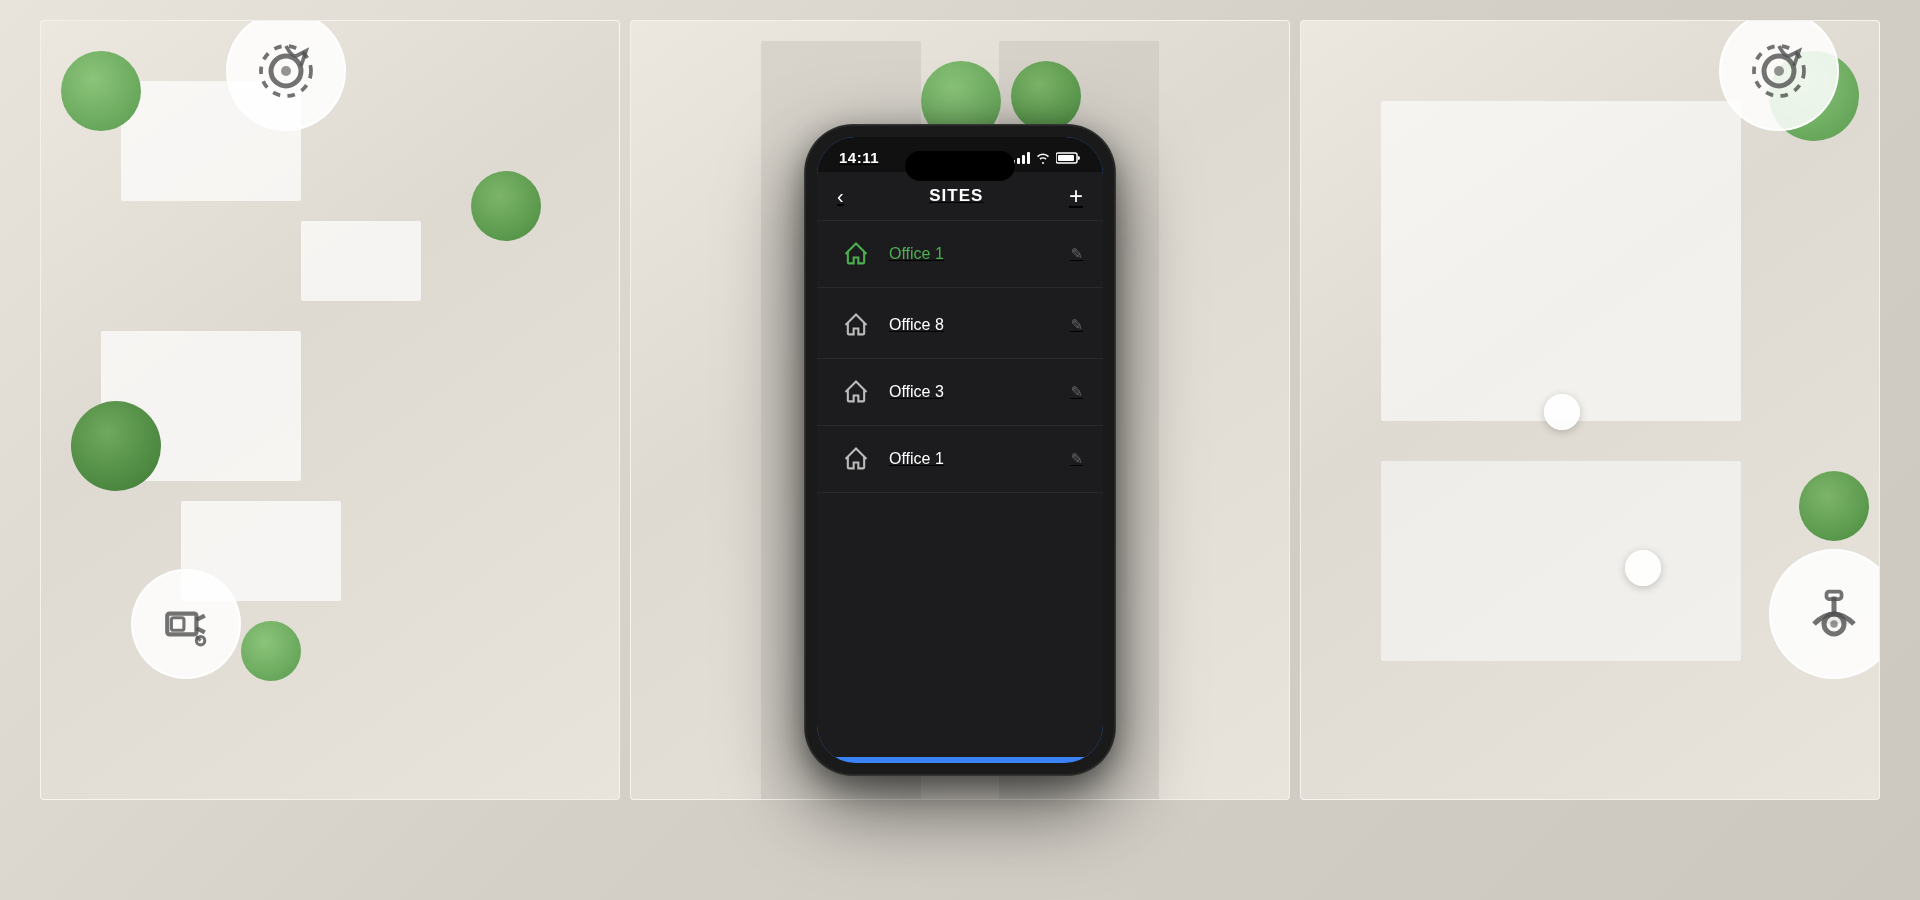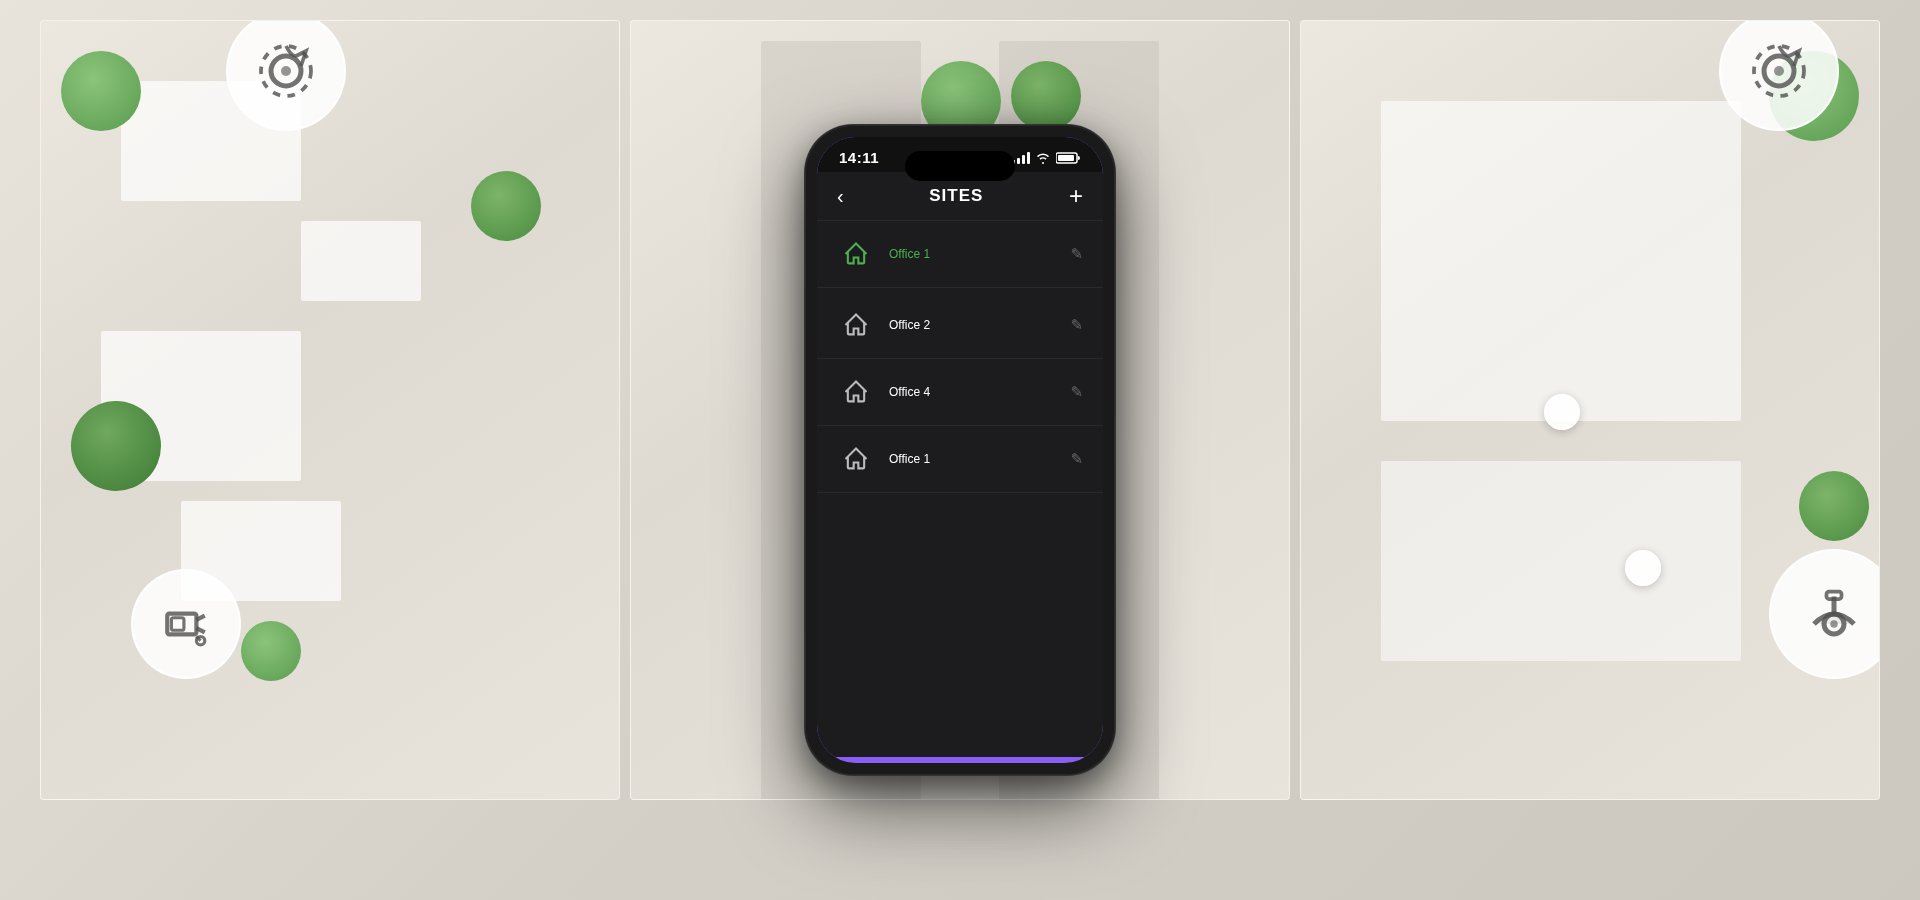--- a/index.html
+++ b/index.html
@@ -142,24 +142,25 @@
         0 0 0 1px #333,
         0 30px 80px rgba(0,0,0,0.6),
         0 10px 30px rgba(0,0,0,0.4),
         inset 0 0 0 1px #2a2a2a;
       position: relative;
     }
 
     .phone-screen {
       width: 100%;
       height: 100%;
-      background: #8b5cf6;
+      background: #3b82f6;
       border-radius: 38px;
       overflow: hidden;
       position: relative;
+      text-decoration: underline;
     }
 
     
     .status-bar {
       display: flex;
       justify-content: space-between;
       align-items: center;
       padding: 12px 22px 6px;
       background: #111;
     }
@@ -279,21 +280,21 @@
       width: 28px;
       height: 28px;
       stroke: #bbb;
       fill: none;
       stroke-width: 1.8;
     }
 
     .site-name {
       flex: 1;
       color: #fff;
-      font-size: 12px;
+      font-size: 16px;
       font-weight: 400;
     }
 
     .edit-icon {
       color: #666;
       font-size: 15px;
     }
 
     
     .all-sites-section {
@@ -475,32 +476,32 @@
 
         <div class="all-sites-section">
 
           <div class="site-item">
             <div class="site-icon">
               <svg viewBox="0 0 24 24">
                 <path d="M3 12L12 3l9 9"></path>
                 <path d="M5 10v9a1 1 0 001 1h4v-5h4v5h4a1 1 0 001-1v-9"></path>
               </svg>
             </div>
-            <span class="site-name">Office 2</span>
+            <span class="site-name">Office 8</span>
             <span class="edit-icon">✎</span>
           </div>
 
           <div class="site-item">
             <div class="site-icon">
               <svg viewBox="0 0 24 24">
                 <path d="M3 12L12 3l9 9"></path>
                 <path d="M5 10v9a1 1 0 001 1h4v-5h4v5h4a1 1 0 001-1v-9"></path>
               </svg>
             </div>
-            <span class="site-name">Office 4</span>
+            <span class="site-name">Office 3</span>
             <span class="edit-icon">✎</span>
           </div>
 
           <div class="site-item">
             <div class="site-icon">
               <svg viewBox="0 0 24 24">
                 <path d="M3 12L12 3l9 9"></path>
                 <path d="M5 10v9a1 1 0 001 1h4v-5h4v5h4a1 1 0 001-1v-9"></path>
               </svg>
             </div>

